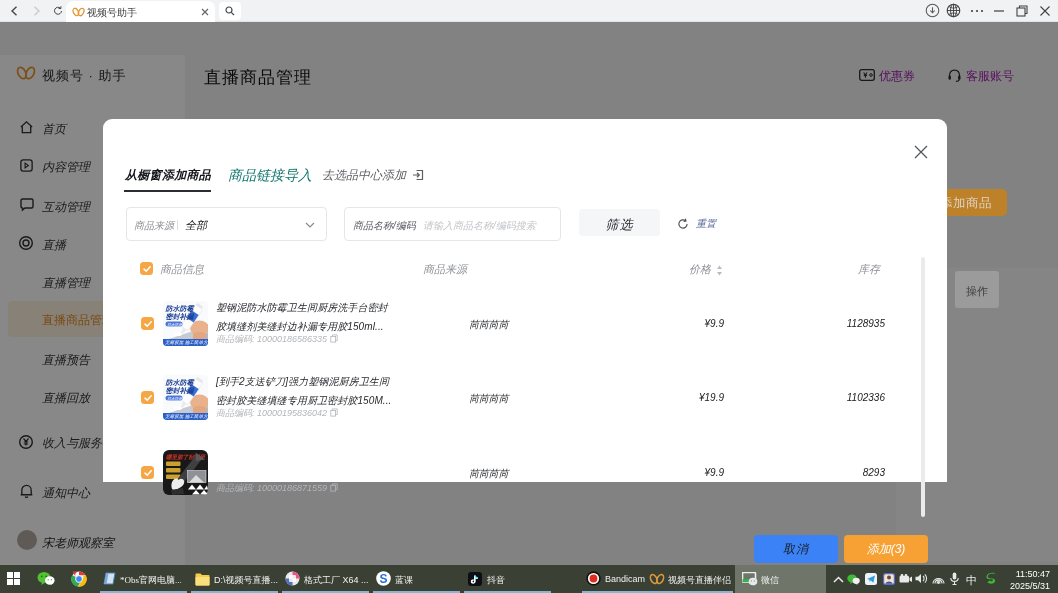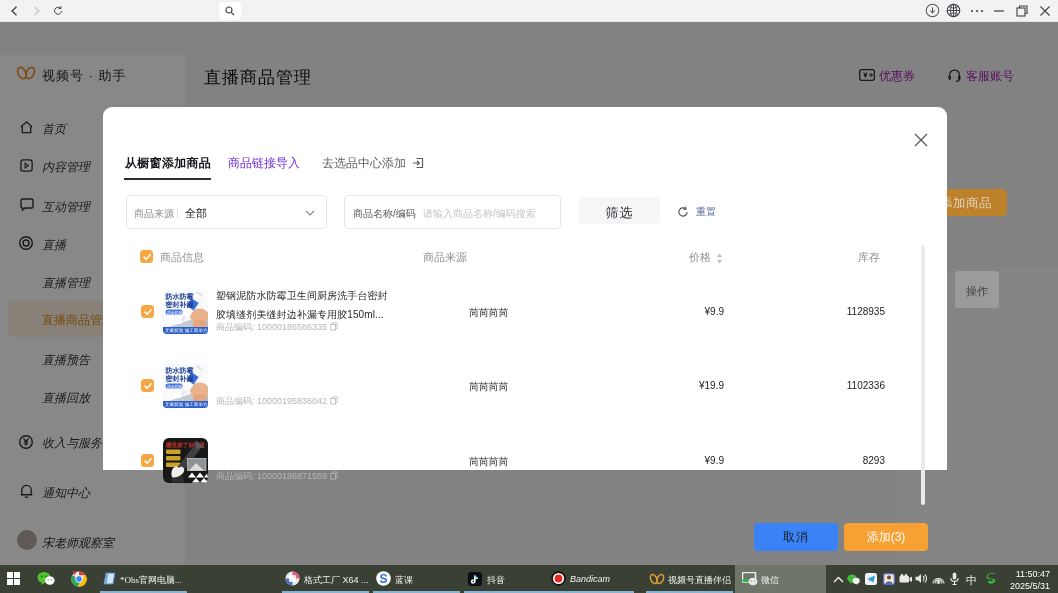--- a/index.html
+++ b/index.html
@@ -26,25 +26,25 @@
 #avatar { left:17px; top:508px; width:20px; height:20px; border-radius:50%; background:#b0a79d; overflow:hidden; }
 #title { left:204px; top:44px; font-size:17px; color:#111; letter-spacing:1px; }
 .hlink { position:absolute; top:46px; font-size:12px; color:#a21caf; }
 #addbtn-bg { left:925px; top:167px; width:82px; height:27px; background:#bd812a; border-radius:5px; color:#ded5c8; font-size:12.5px; letter-spacing:0.5px; text-align:center; padding-top:6px; z-index:6; }
 #opbox { left:955px; top:249px; width:44px; height:37px; background:#9b9b9b; border-radius:3px; z-index:6; }
 #opbox span { position:absolute; left:11px; top:13px; font-size:11px; color:#3c3c3c; }
 
 #overlay { left:0; top:22px; width:1058px; height:543px; background:rgba(0,0,0,0.46); z-index:5; }
 
 
-#modal { left:103px; top:107px; width:844px; height:363px; background:#fff; border-radius:9px 9px 0 0; z-index:6; }
+#modal { left:103px; top:119px; width:844px; height:363px; background:#fff; border-radius:9px 9px 0 0; z-index:6;font-style:italic; }
 #modal .abs { position:absolute; }
 .tab1 { left:22px; top:48px; font-size:12px; font-weight:bold; color:#14161a; letter-spacing:0.3px; }
 .tabline { left:21px; top:71px; width:87px; height:2px; background:#2b2d31; }
-.tab2 { left:125px; top:48px; font-size:12px; color:#6d28d9; }
+.tab2 { left:125px; top:48px; font-size:14px; color:#0f766e; }
 .tab3 { left:219px; top:48px; font-size:12px; color:#5c5e63; }
 .fbox { position:absolute; top:88px; height:34px; border:1px solid #e4e6e8; border-radius:4px; background:#fff; font-size:11px; }
 #fsel { left:23px; width:201px; }
 #fsel .lab { position:absolute; left:7px; top:11px; color:#8a8d92; font-size:10px; }
 #fsel .bar { position:absolute; left:49px; top:10px; color:#d8d8d8; }
 #fsel .val { left:58px; top:10px; color:#17191d; position:absolute; }
 #finp { left:241px; width:217px; }
 #finp .lab { position:absolute; left:8px; top:11px; color:#585b60; font-size:10px; }
 #finp .ph { position:absolute; left:78px; top:11px; color:#c2c5c9; font-size:10px; }
 #fbtn { left:476px; top:90px; width:81px; height:27px; text-align:center; border:none; background:#f5f6f8; }
@@ -69,20 +69,32 @@
 #taskbar .abs { position:absolute; }
 .tbtn { position:absolute; top:0; width:91px; height:28px; }
 .tbtn .lbl { position:absolute; top:9px; font-size:9px; color:#f2f2f2; white-space:nowrap; }
 .tline { position:absolute; bottom:0; left:2px; width:87px; height:2.5px; background:#85b4d4; }
 .tray-t { position:absolute; right:8px; font-size:9px; color:#fff; }
 </style>
 </head>
 <body>
 
 <div class="abs" id="bbar">
+  <div class="abs" id="tab">
+    <svg width="13" height="10" style="left:6px; top:6px;" viewBox="0 0 26 20">
+        <g fill="none" stroke="#e8932e" stroke-width="2.6">
+          <ellipse cx="7.6" cy="10" rx="4.9" ry="7.8" transform="rotate(-26 7.6 10)"></ellipse>
+          <ellipse cx="18.4" cy="10" rx="4.9" ry="7.8" transform="rotate(26 18.4 10)"></ellipse>
+        </g>
+      </svg>
+    <span class="title">视频号助手</span>
+    <svg width="8" height="8" style="left:135px; top:7px;" viewBox="0 0 8 8">
+        <path d="M1 1 L7 7 M7 1 L1 7" stroke="#5f6368" stroke-width="1.1"></path>
+      </svg>
+  </div>
   <div class="abs" id="searchbox">
     <svg width="10" height="10" style="left:6px; top:4px;" viewBox="0 0 10 10">
         <circle cx="4" cy="4" r="3" fill="none" stroke="#424549" stroke-width="1.2"></circle>
         <path d="M6.3 6.3 L9 9" stroke="#424549" stroke-width="1.2"></path>
       </svg>
   </div>
   <svg width="11" height="12" style="left:9px; top:5px;" viewBox="0 0 11 12">
       <path d="M7.5 1.8 L3 6 L7.5 10.2" fill="none" stroke="#43464a" stroke-width="1.4"></path>
     </svg>
   <svg width="11" height="12" style="left:31px; top:5px;" viewBox="0 0 11 12">
@@ -289,20 +301,21 @@
       <rect x="23.8" y="0.8" width="6.6" height="2.6" fill="#e4e8ec"></rect>
     </g>
     <ellipse cx="15" cy="33" rx="4" ry="2" fill="#fff"></ellipse>
     <text x="2.5" y="9.5" font-size="7" font-weight="bold" fill="#1e3f93" font-family="Liberation Sans">防水防霉</text>
     <text x="2.5" y="17.5" font-size="7" font-weight="bold" fill="#1e3f93" font-family="Liberation Sans">密封补漏</text>
     <rect x="2.5" y="20.5" width="17" height="5" rx="2.5" fill="#4a77d9"></rect>
     <text x="4.5" y="24.5" font-size="3.6" fill="#fff" font-family="Liberation Sans">防水防潮</text>
     <rect x="0" y="38" width="45" height="7" fill="#2b5fc7"></rect>
     <text x="2" y="43.2" font-size="4.6" fill="#fff" font-family="Liberation Sans">无霉胶黑 施工简单方便</text>
   </svg></div>
+  <div class="ptitle" style="top:254px;">[到手2支送铲刀]强力塑钢泥厨房卫生间<br>密封胶美缝填缝专用厨卫密封胶150M...</div>
   <div class="pcode" style="top:288px;">商品编码: 10000195836042 <svg width="8" height="9" viewBox="0 0 10 11" style="vertical-align:-1px;">
         <rect x="1" y="3" width="6" height="7" fill="none" stroke="#b3b6ba" stroke-width="1"></rect>
         <path d="M3 3 L3 1 L9 1 L9 8 L7 8" fill="none" stroke="#b3b6ba" stroke-width="1"></path>
       </svg></div>
   <div class="psrc" style="top:273px;">苘苘苘苘</div>
   <div class="pprice" style="left:521px; top:273px;">¥19.9</div>
   <div class="pstock" style="left:682px; top:273px;">1102336</div>
 
   <div class="cb" style="left:38px; top:347px;">
       <svg width="10" height="10" viewBox="0 0 10 10">
@@ -368,20 +381,28 @@
     </svg>
 
   <div class="tbtn" style="left:98px;font-family:Liberation Serif, serif;">
     <svg class="abs" width="15" height="15" style="left:4px; top:6px;" viewBox="0 0 15 15">
         <path d="M2 13 L4 2 L13 2 L11 13 Z" fill="#cfe3f5" stroke="#4a7fb5" stroke-width="1"></path>
         <path d="M2 13 L4 2 L6.5 2 L4.5 13 Z" fill="#7aa8d4"></path>
       </svg>
     <span class="lbl" style="left:22px;">*Obs官网电脑...</span>
       <div class="tline"></div>
   </div>
+  <div class="tbtn" style="left:189px;">
+    <svg class="abs" width="15" height="13" style="left:6px; top:8px;" viewBox="0 0 15 13">
+        <path d="M0.5 1.5 C0.5 0.8,1 0.5,1.5 0.5 L5.5 0.5 L7 2 L13.5 2 C14.2 2,14.5 2.4,14.5 3 L14.5 11.5 C14.5 12.2,14 12.5,13.5 12.5 L1.5 12.5 C1 12.5,0.5 12,0.5 11.5 Z" fill="#f7ce46"></path>
+        <path d="M0.5 4 L14.5 4 L14.5 11.5 C14.5 12.2,14 12.5,13.5 12.5 L1.5 12.5 C1 12.5,0.5 12,0.5 11.5 Z" fill="#fadf7e"></path>
+      </svg>
+    <span class="lbl" style="left:25px;">D:\视频号直播...</span>
+      <div class="tline"></div>
+  </div>
   <div class="tbtn" style="left:280px;">
     <svg class="abs" width="15" height="15" style="left:5px; top:6px;" viewBox="0 0 15 15">
         <circle cx="7.5" cy="7.5" r="7" fill="#e9e9e9"></circle>
         <path d="M7.5 0.5 A7 7 0 0 1 14.5 7.5 L7.5 7.5 Z" fill="#e8578a"></path>
         <path d="M0.5 7.5 A7 7 0 0 0 7.5 14.5 L7.5 7.5 Z" fill="#4f71bd"></path>
         <rect x="4" y="4" width="7" height="7" rx="1" fill="#fff" opacity="0.85"></rect>
       </svg>
     <span class="lbl" style="left:24px;">格式工厂 X64 ...</span>
       <div class="tline"></div>
   </div>
@@ -395,21 +416,21 @@
   </div>
   <div class="tbtn" style="left:462px;">
     <svg class="abs" width="14" height="14" style="left:6px; top:7px;" viewBox="0 0 14 14">
         <rect width="14" height="14" rx="3" fill="#0d0d16"></rect>
         <path d="M6 3.5 L7.6 3.5 C7.8 4.6,8.6 5.4,9.9 5.5 L9.9 7.1 C8.9 7.1,8.2 6.8,7.7 6.4 L7.7 9.3 C7.7 10.9,6.5 11.8,5.2 11.8 C3.8 11.8,2.8 10.8,2.8 9.5 C2.8 8,4.1 7.2,5.6 7.3 L5.6 8.9 C5 8.8,4.4 9.1,4.4 9.6 C4.4 10.1,4.8 10.3,5.2 10.3 C5.7 10.3,6 10,6 9.4 Z" fill="#fff"></path>
         <path d="M6 3.5 L7.6 3.5 C7.8 4.6,8.6 5.4,9.9 5.5 L9.9 6.6 C8.6 6.5,7.4 5.7,6.9 4.4 L6.6 4.4" fill="#2af0ea"></path>
       </svg>
     <span class="lbl" style="left:25px;">抖音</span>
       <div class="tline"></div>
   </div>
-  <div class="tbtn" style="left:545px;font-style:italic;">
+  <div class="tbtn" style="left:580px;">
     <svg class="abs" width="15" height="15" style="left:6px; top:6px;" viewBox="0 0 15 15">
         <circle cx="7.5" cy="7.5" r="7.2" fill="#111"></circle>
         <circle cx="7.5" cy="7.5" r="5.6" fill="#fff"></circle>
         <circle cx="7.5" cy="7.5" r="3.9" fill="#e02b20"></circle>
       </svg>
     <span class="lbl" style="left:25px;">Bandicam</span>
       <div class="tline"></div>
   </div>
   <div class="tbtn" style="left:735px; background:#70756a;">
     <svg class="abs" width="16" height="14" style="left:7px; top:7px;" viewBox="0 0 16 14">

